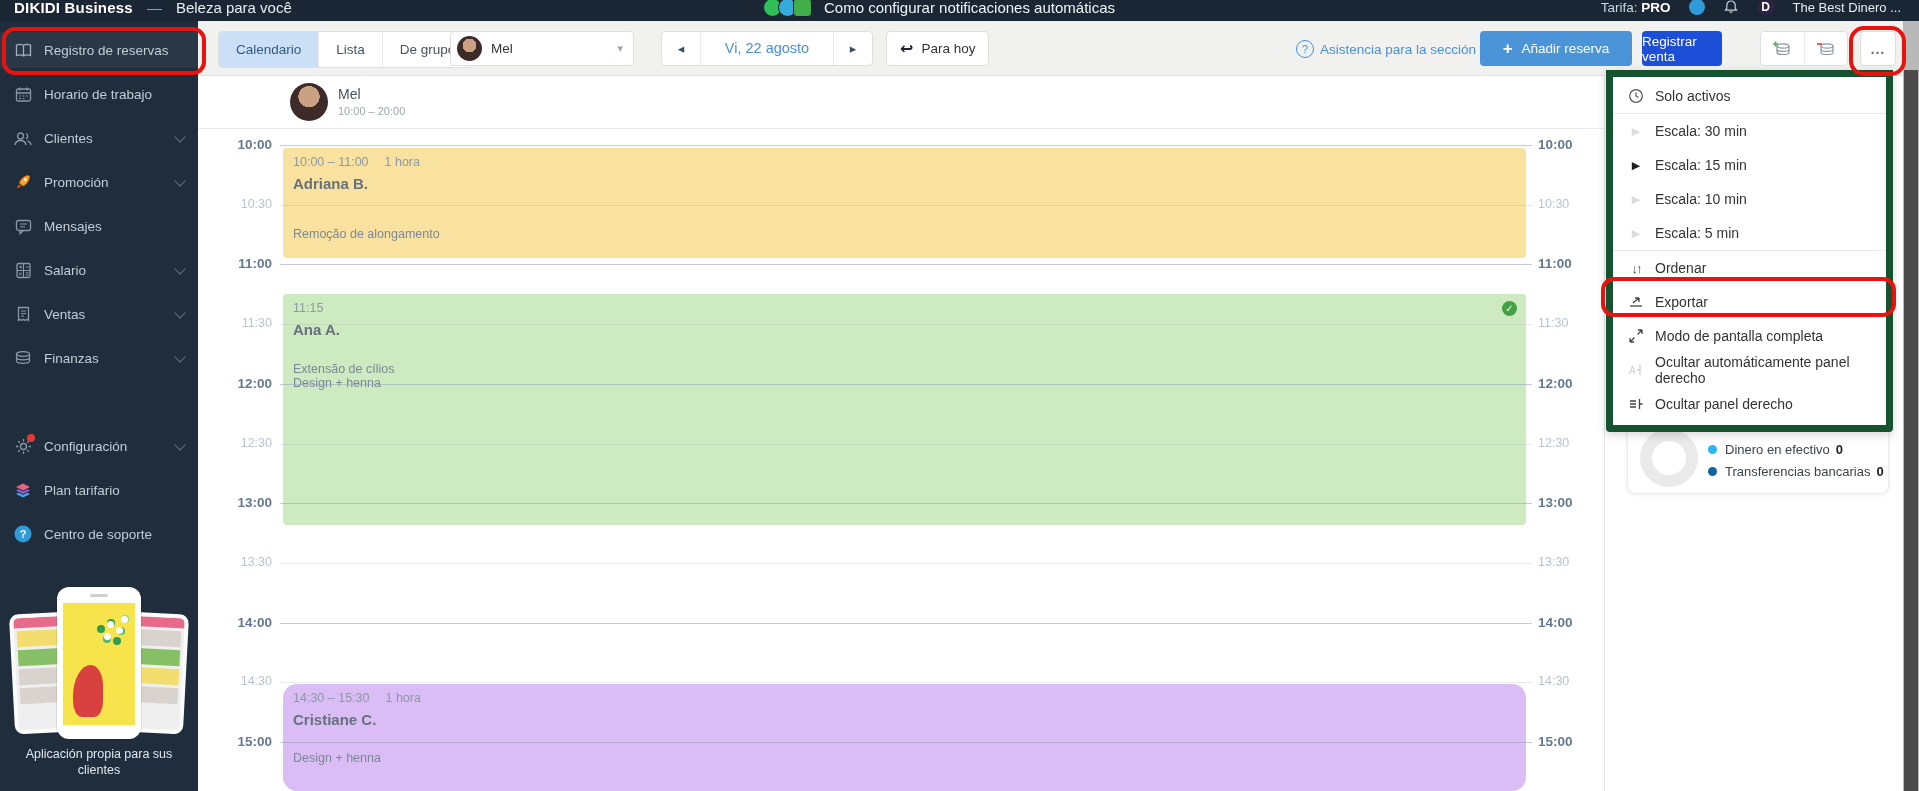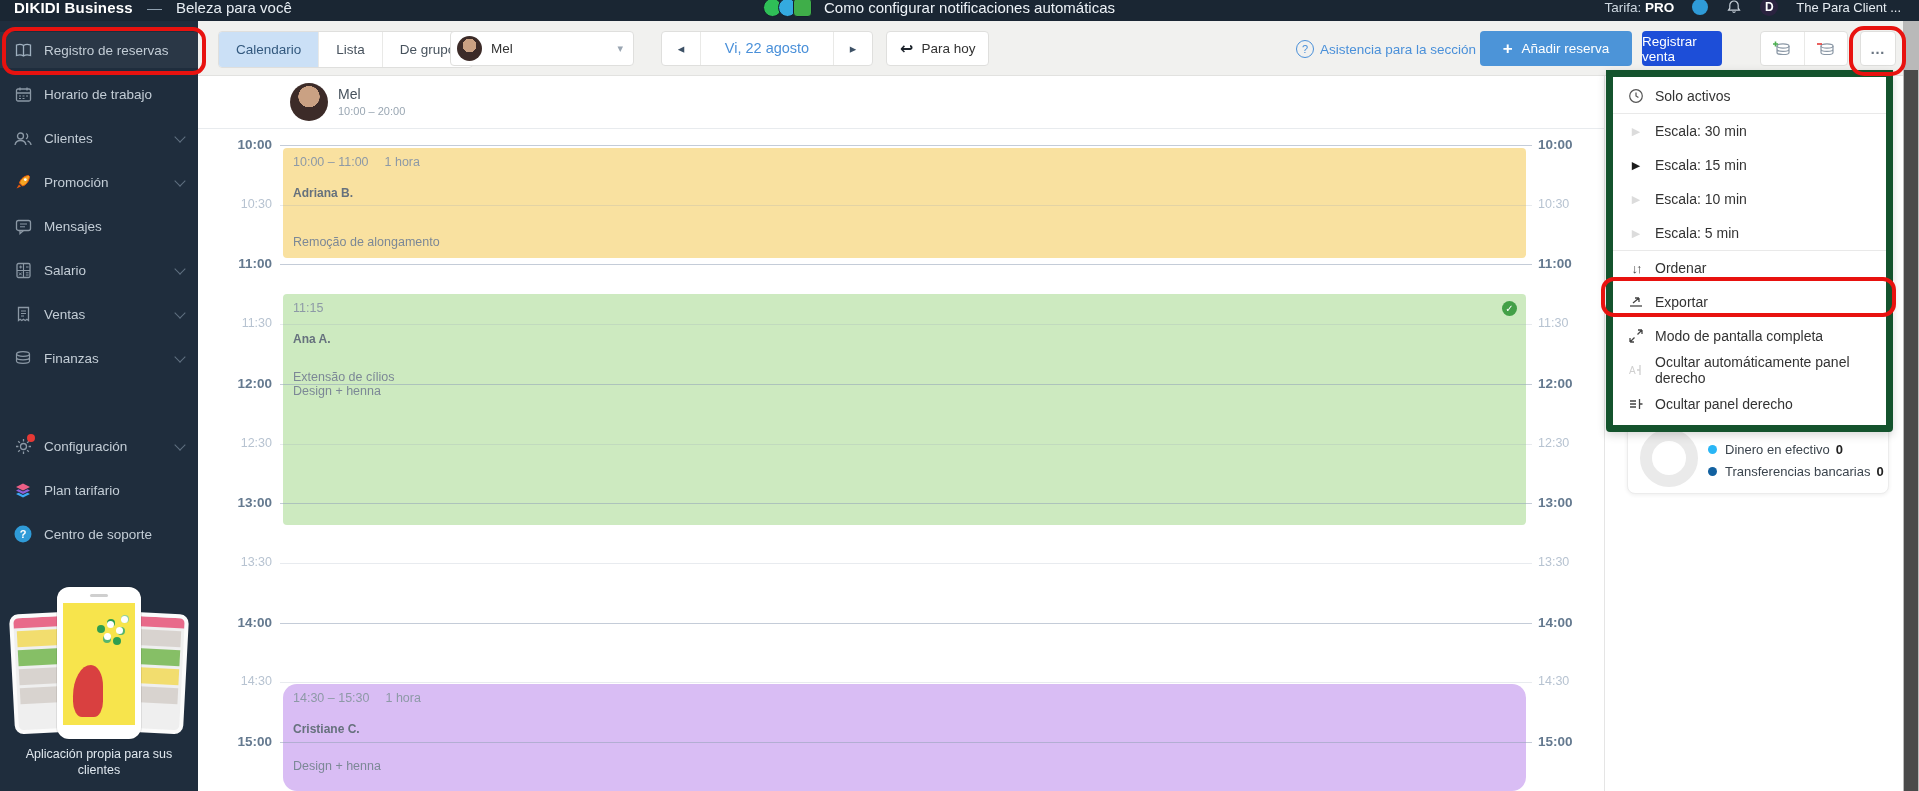--- a/index.html
+++ b/index.html
@@ -102,21 +102,21 @@
   .time-label.left{left:0;width:74px;text-align:right;}
   .time-label.right{left:1340px;text-align:left;}
   .time-label.major{font-weight:bold;font-size:13.5px;color:#64798f;}
   .time-label.minor{font-size:12.5px;color:#b7c3d1;}
   .event{position:absolute;left:85px;width:1243px;border-radius:4px;z-index:2;padding:7px 0 0 10px;box-sizing:border-box;cursor:pointer;}
   .ev-yellow{background:#f9e1a0;}
   .ev-green{background:#cdeac0;}
   .ev-purple{background:#d9bdf4;border-radius:14px;}
   .ev-time{font-size:12.5px;color:#8d99a6;}
   .ev-dur{margin-left:16px;}
-  .ev-name{font-size:12px;font-weight:bold;color:#66717d;margin-top:17px;}
+  .ev-name{font-size:15px;font-weight:bold;color:#66717d;margin-top:6px;}
   .ev-svc{font-size:12.5px;color:#7c8896;}
   .ev-check{position:absolute;right:9px;top:7px;width:15px;height:15px;border-radius:50%;background:#43a047;color:#fff;
     font-size:10px;line-height:15px;text-align:center;font-weight:bold;}
 
   
   .right-panel{position:absolute;left:1604px;top:75px;width:299px;height:716px;background:#fff;border-left:1px solid #e5e5e5;}
   .stat-card{position:absolute;left:22px;top:327px;width:260px;height:90px;background:#fff;border:1px solid #ececec;border-radius:8px;
     box-shadow:0 1px 4px rgba(0,0,0,.07);z-index:1;}
   .donut{position:absolute;left:12px;top:26px;width:34px;height:34px;border:12px solid #eaeaea;border-radius:50%;}
   .stat-total{position:absolute;left:72px;top:12px;font-size:16px;font-weight:bold;color:#333;}
@@ -162,21 +162,21 @@
       </div>
       <div class="hdr-right">
         <span class="tariff"><span>Tarifa:</span> <b>PRO</b></span>
         <span class="info-dot"></span>
         <span class="bell">
             <svg width="16" height="16" viewBox="0 0 16 16">
               <path d="M8 2 a4.2 4.2 0 0 1 4.2 4.2 v3l1.3 2H2.5l1.3-2v-3A4.2 4.2 0 0 1 8 2z M6.6 12.4a1.5 1.5 0 0 0 2.8 0" fill="none" stroke="#c7d0d9" stroke-width="1.2"></path>
             </svg>
           </span>
         <span class="dlogo">D</span>
-        <span class="account">The Para Client ...</span>
+        <span class="account">The Best Dinero ...</span>
       </div>
     </div>
   </header>
 
   <nav class="sidebar">
 
     <div class="side-item active" style="top:11px">
       <span class="sicon">
           <svg width="19" height="19" viewBox="0 0 19 19">
             <path d="M2.5 4 C5 3 7.5 3 9.5 4.5 C11.5 3 14 3 16.5 4 V14.5 C14 13.5 11.5 13.5 9.5 15 C7.5 13.5 5 13.5 2.5 14.5 Z M9.5 4.5 V15" fill="none" stroke="#9fb0bf" stroke-width="1.3"></path>

